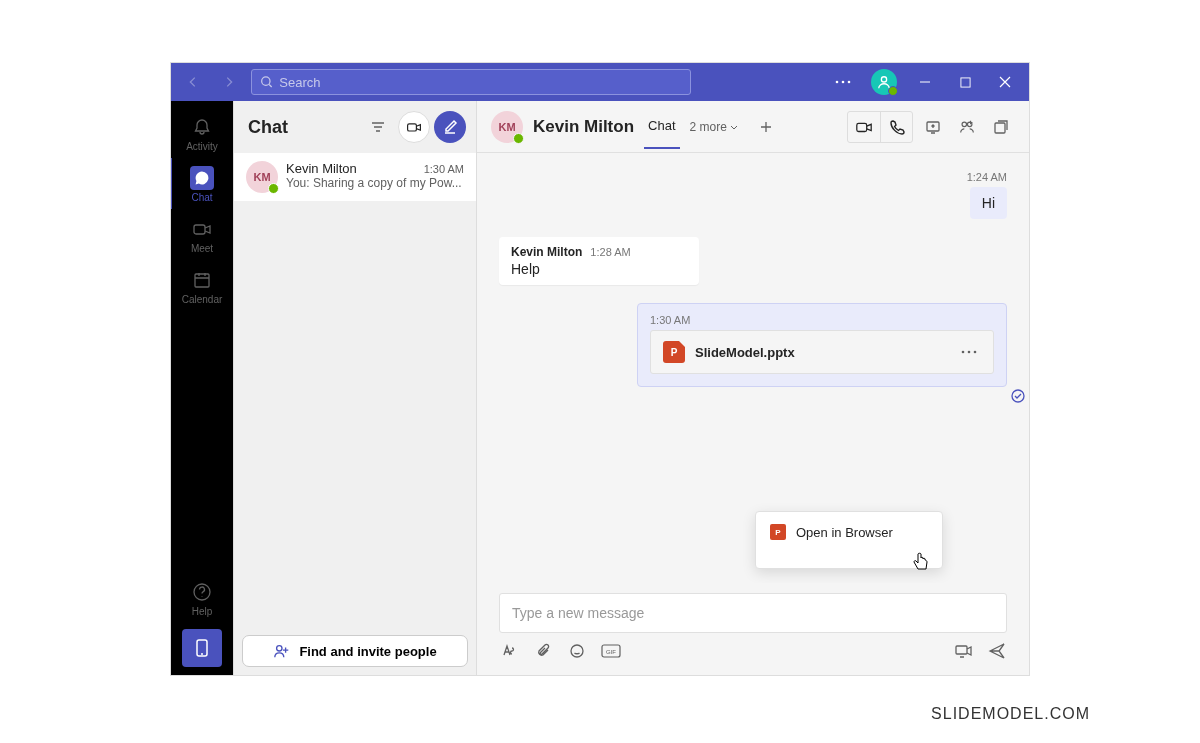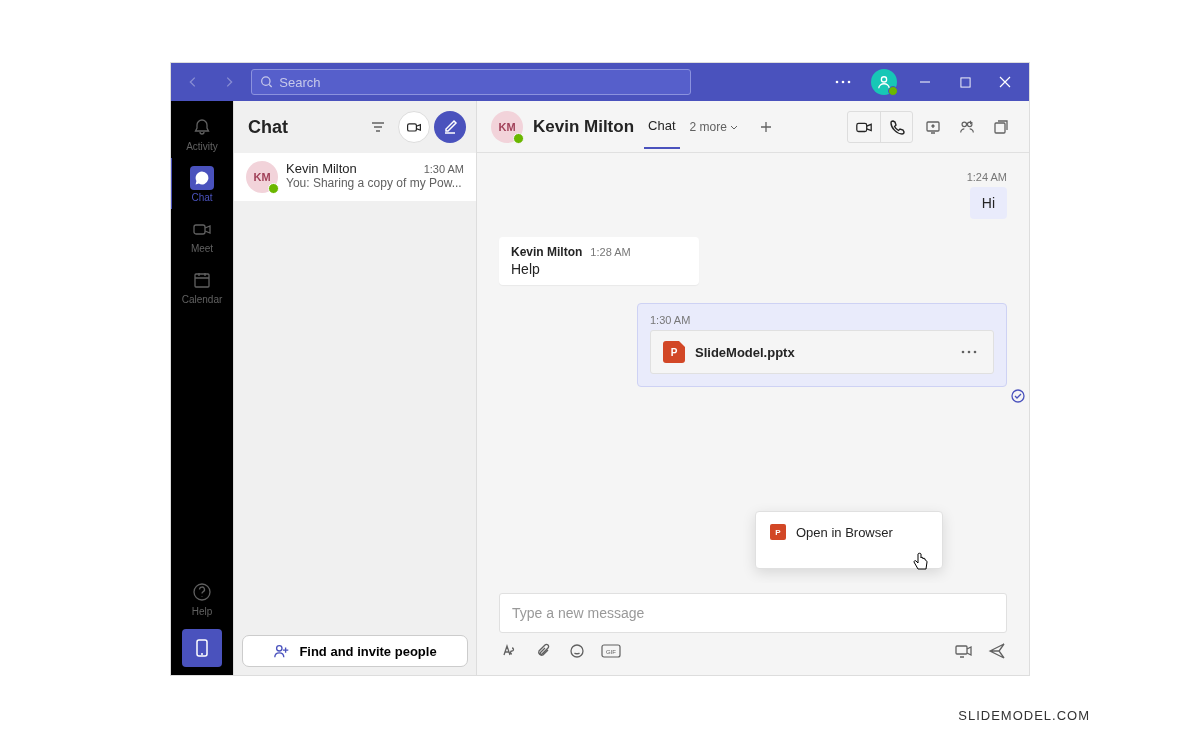--- a/index.html
+++ b/index.html
@@ -88,21 +88,21 @@
 .ctx-icon.pp { background: #d24726; color: #fff; border-radius: 2px; font-size: 8px; font-weight: 700; }
 .cursor-hand { position: absolute; top: 398px; right: 98px; font-size: 18px; pointer-events: none; }
 
 .composer { padding: 10px 22px 14px; }
 .compose-input { width: 100%; height: 40px; background: #fff; border: 1px solid #e0e0e0; border-radius: 3px; padding: 0 12px; font-size: 14px; outline: none; }
 .compose-input::placeholder { color: #999; }
 .compose-tools { display: flex; align-items: center; gap: 14px; margin-top: 8px; color: #616161; }
 .compose-tools .spacer { flex: 1; }
 .ct-icon { width: 20px; height: 20px; display: flex; align-items: center; justify-content: center; cursor: pointer; }
 
-.watermark { position: absolute; bottom: 20px; right: 110px; font-size: 13px; letter-spacing: 1px; color: #333; font-weight: 400; margin-left: 12px; }
+.watermark { position: absolute; bottom: 20px; right: 110px; font-size: 16px; letter-spacing: 1px; color: #333; font-weight: 400; margin-left: 12px; }
 
 svg { display: block; }
 </style>
 </head>
 <body>
 
 <div class="app">
 
   <div class="titlebar">
     <div class="navbtn disabled">

